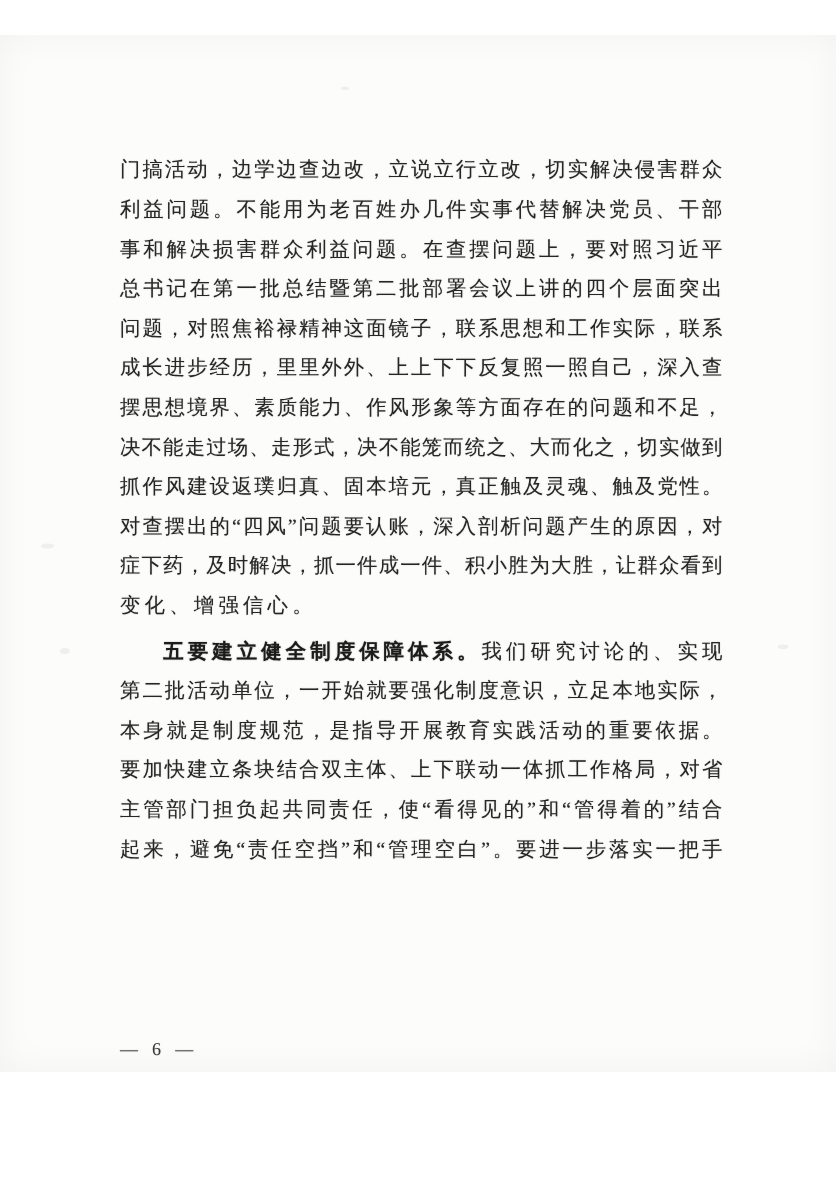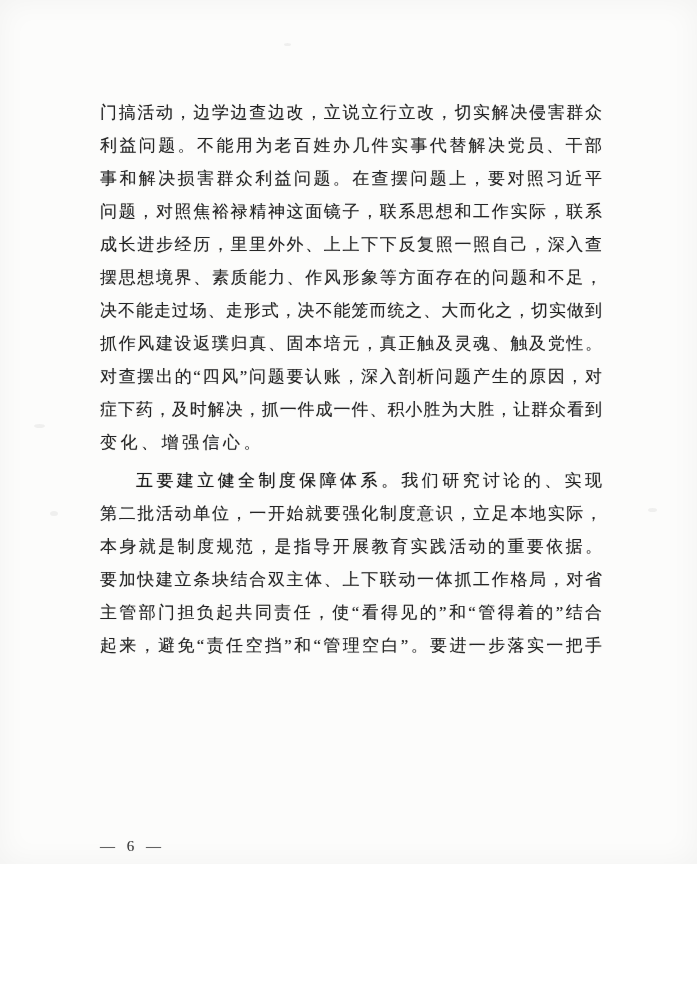--- a/index.html
+++ b/index.html
@@ -6,20 +6,21 @@
   html, body {
     width: 697px; height: 986px;
     font-family: "Liberation Serif", "DejaVu Serif", serif;
   }
   .page {
     position: relative;
     width: 697px; height: 864px;
     background: #fcfcfb;
     box-shadow: inset 0 0 30px rgba(0,0,0,0.045);
     overflow: hidden;
+    margin-top: 29px;
   }
   .body-text {
     position: absolute;
     left: 100px; top: 96px; width: 502px;
     color: #262626;
     font-size: 17px;
     text-shadow: 0 0 1px rgba(40,40,40,0.35);
   }
   .para + .para { margin-top: 5px; }
   .line {
@@ -29,21 +30,21 @@
   }
   .line.jst {
     white-space: normal;
     text-align: justify;
     text-align-last: justify;
     text-justify: inter-character;
   }
   .line.short { letter-spacing: 3.5px; }
   .line.ind { text-indent: 36px; }
   .lead-bold {
-    font-weight: 400;
+    font-weight: 700;
     color: #1c1c1c;
     text-shadow: 0 0 1px rgba(20,20,20,0.55);
   }
   .footer {
     position: absolute;
     left: 100px; top: 834px;
     height: 24px; line-height: 24px;
     font-size: 15px;
     color: #3a3a3a;
     letter-spacing: 1px;
@@ -63,20 +64,21 @@
 </style>
 </head>
 <body>
 
 <div class="page">
   <div class="body-text" id="body-text">
       <div class="para">
         <div class="line jst">门搞活动，边学边查边改，立说立行立改，切实解决侵害群众</div>
         <div class="line jst">利益问题。不能用为老百姓办几件实事代替解决党员、干部</div>
         <div class="line jst">事和解决损害群众利益问题。在查摆问题上，要对照习近平</div>
+        <div class="line jst">总书记在第一批总结暨第二批部署会议上讲的四个层面突出</div>
         <div class="line jst">问题，对照焦裕禄精神这面镜子，联系思想和工作实际，联系</div>
         <div class="line jst">成长进步经历，里里外外、上上下下反复照一照自己，深入查</div>
         <div class="line jst">摆思想境界、素质能力、作风形象等方面存在的问题和不足，</div>
         <div class="line jst">决不能走过场、走形式，决不能笼而统之、大而化之，切实做到</div>
         <div class="line jst">抓作风建设返璞归真、固本培元，真正触及灵魂、触及党性。</div>
         <div class="line jst">对查摆出的“四风”问题要认账，深入剖析问题产生的原因，对</div>
         <div class="line jst">症下药，及时解决，抓一件成一件、积小胜为大胜，让群众看到</div>
         <div class="line short">变化、增强信心。</div>
       </div>
       <div class="para">

